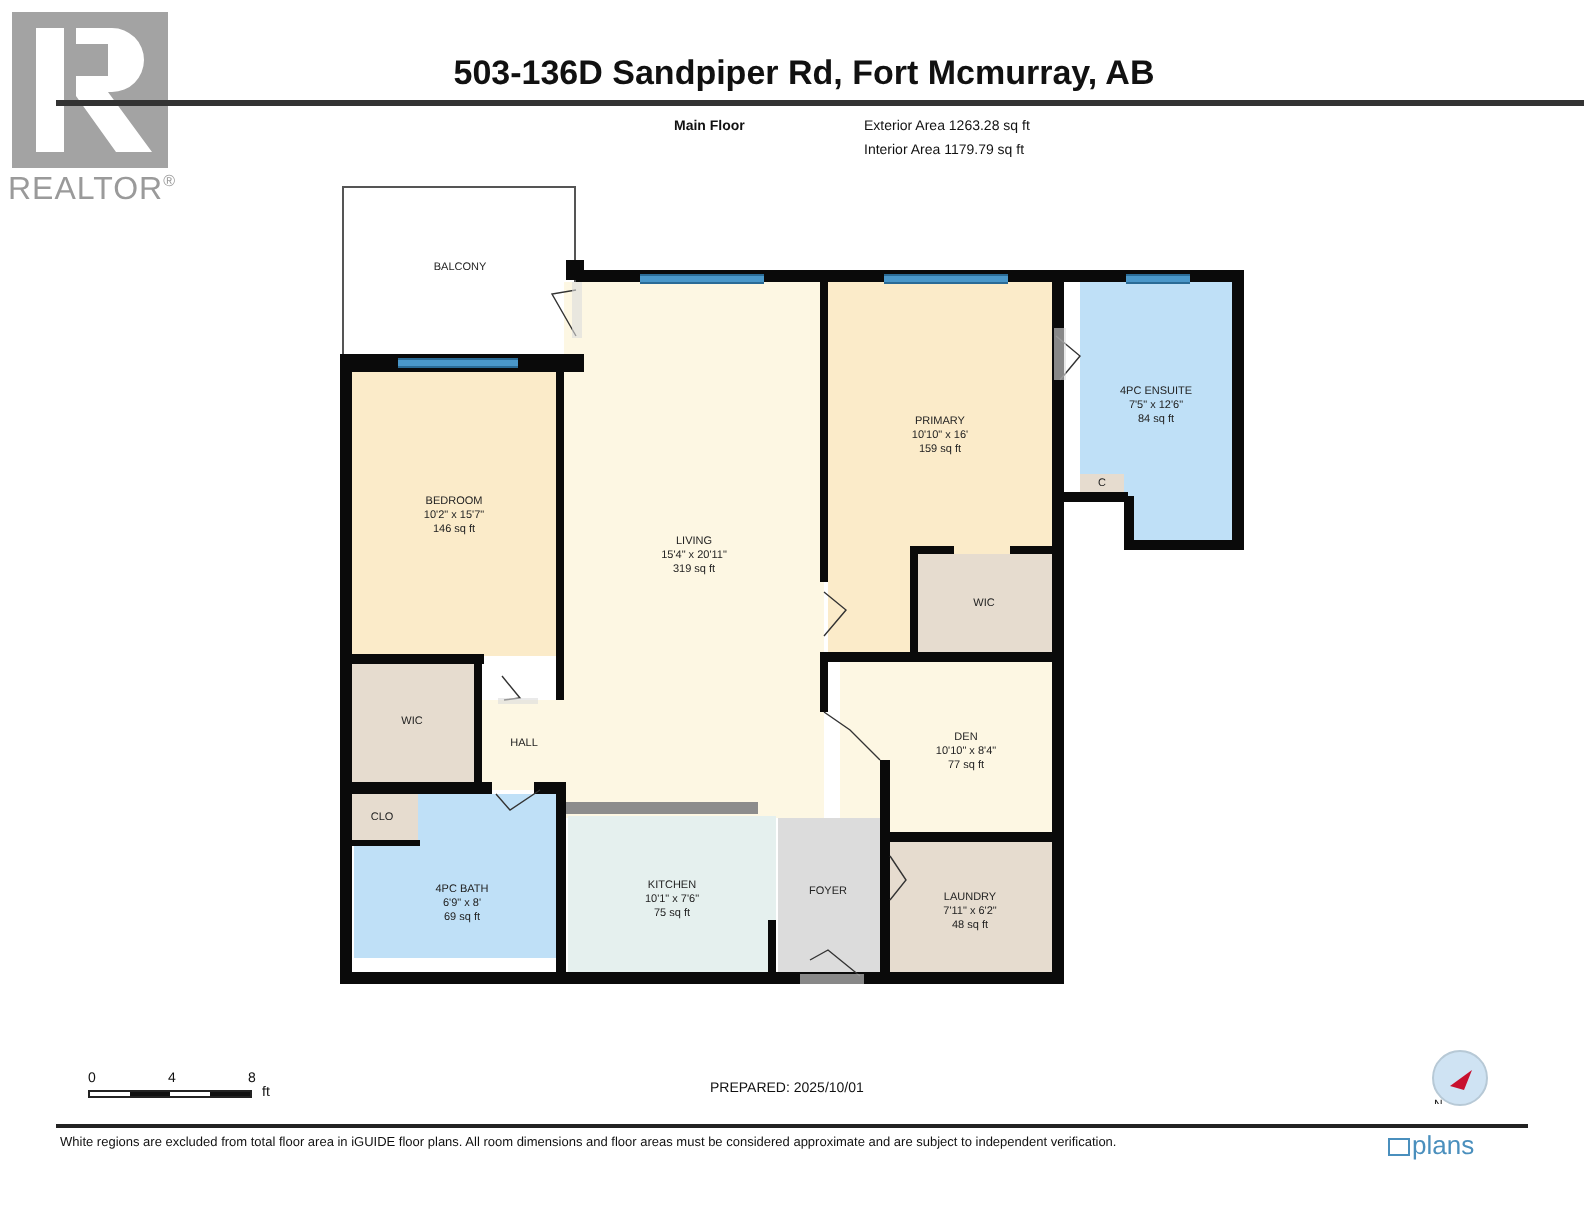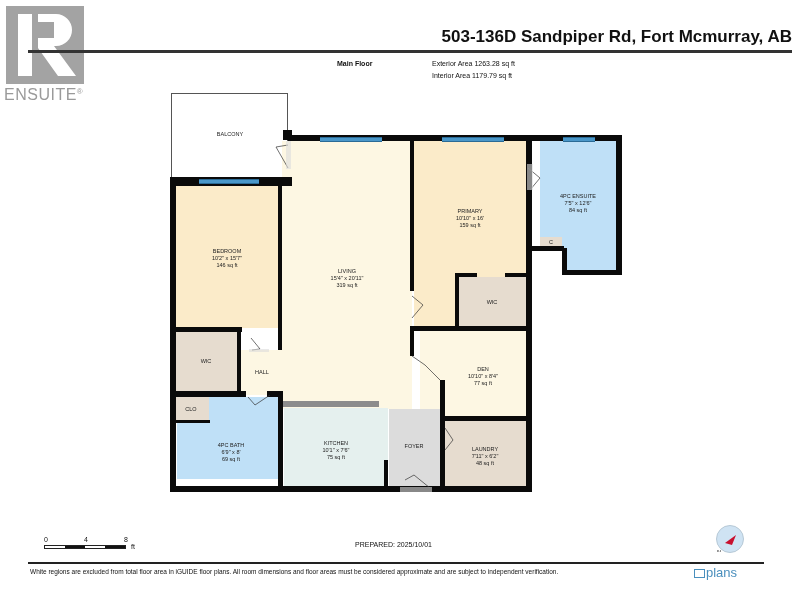--- a/index.html
+++ b/index.html
@@ -1,21 +1,21 @@
 <!DOCTYPE html>
 <html><head>
 <meta charset="utf-8">
 <style>
   html, body { margin:0; padding:0; }
   body { width:792px; height:612px; background:#ffffff; position:relative; overflow:hidden; font-family:"Liberation Sans", sans-serif; color:#111; }
   .abs { position:absolute; }
   .realtor-logo { left:6px; top:6px; width:78px; height:78px; background:#a3a3a3; }
   .realtor-text { left:4px; top:86px; font-size:16px; color:#9a9a9a; letter-spacing:0.5px; }
   .realtor-text sup { font-size:8px; }
-  .title { left:0; width:792px; top:27px; text-align:right; font-size:17px; font-weight:bold; padding-left:12px; box-sizing:border-box; }
+  .title { left:0; width:792px; top:27px; text-align:center; font-size:17px; font-weight:bold; padding-left:12px; box-sizing:border-box; }
   .rule-top { left:28px; top:50px; width:764px; height:3px; background:#333; }
   .floor-label { left:337px; top:60px; font-size:7px; font-weight:bold; }
   .area-line { left:432px; font-size:7px; }
   .room { position:absolute; box-sizing:border-box; }
   .wall { position:absolute; background:#0a0a0a; }
   .window { position:absolute; background:#4a97c9; border-top:1px solid #2a6b96; border-bottom:1px solid #2a6b96; }
   .rlabel { position:absolute; font-size:5.5px; text-align:center; line-height:7px; color:#222; transform:translateX(-50%); white-space:nowrap; }
   .scale { left:44px; top:536px; font-size:7px; }
   .scalebar { left:44px; top:545px; width:82px; height:4px; border:1px solid #222; box-sizing:border-box; }
   .prepared { left:355px; top:541px; font-size:7px; }
@@ -27,21 +27,21 @@
 </head>
 <body>
 
 <div class="abs realtor-logo">
   <svg width="78" height="78">
     <rect x="12" y="8" width="14" height="62" fill="#fff"></rect>
     <path d="M32 8 h18 a16 16 0 0 1 0 32 h-2 l22 30 h-18 l-20 -28 z" fill="#fff"></path>
     <rect x="32" y="16" width="16" height="16" fill="#a3a3a3"></rect>
   </svg>
 </div>
-<div class="abs realtor-text"><span>ENSUITE</span><sup>®</sup></div>
+<div class="abs realtor-text"><span>REALTOR</span><sup>®</sup></div>
 
 <div class="abs title">503-136D Sandpiper Rd, Fort Mcmurray, AB</div>
 <div class="abs rule-top"></div>
 <div class="abs floor-label">Main Floor</div>
 <div class="abs area-line" style="top:60px">Exterior Area 1263.28 sq ft</div>
 <div class="abs area-line" style="top:72px">Interior Area 1179.79 sq ft</div>
 
 <div class="abs" style="left:0;top:0;width:792px;height:612px;">
 
   <div class="room" style="left:171px;top:93px;width:117px;height:84px;background:#fff;border:1px solid #555;border-bottom:none;"></div>

